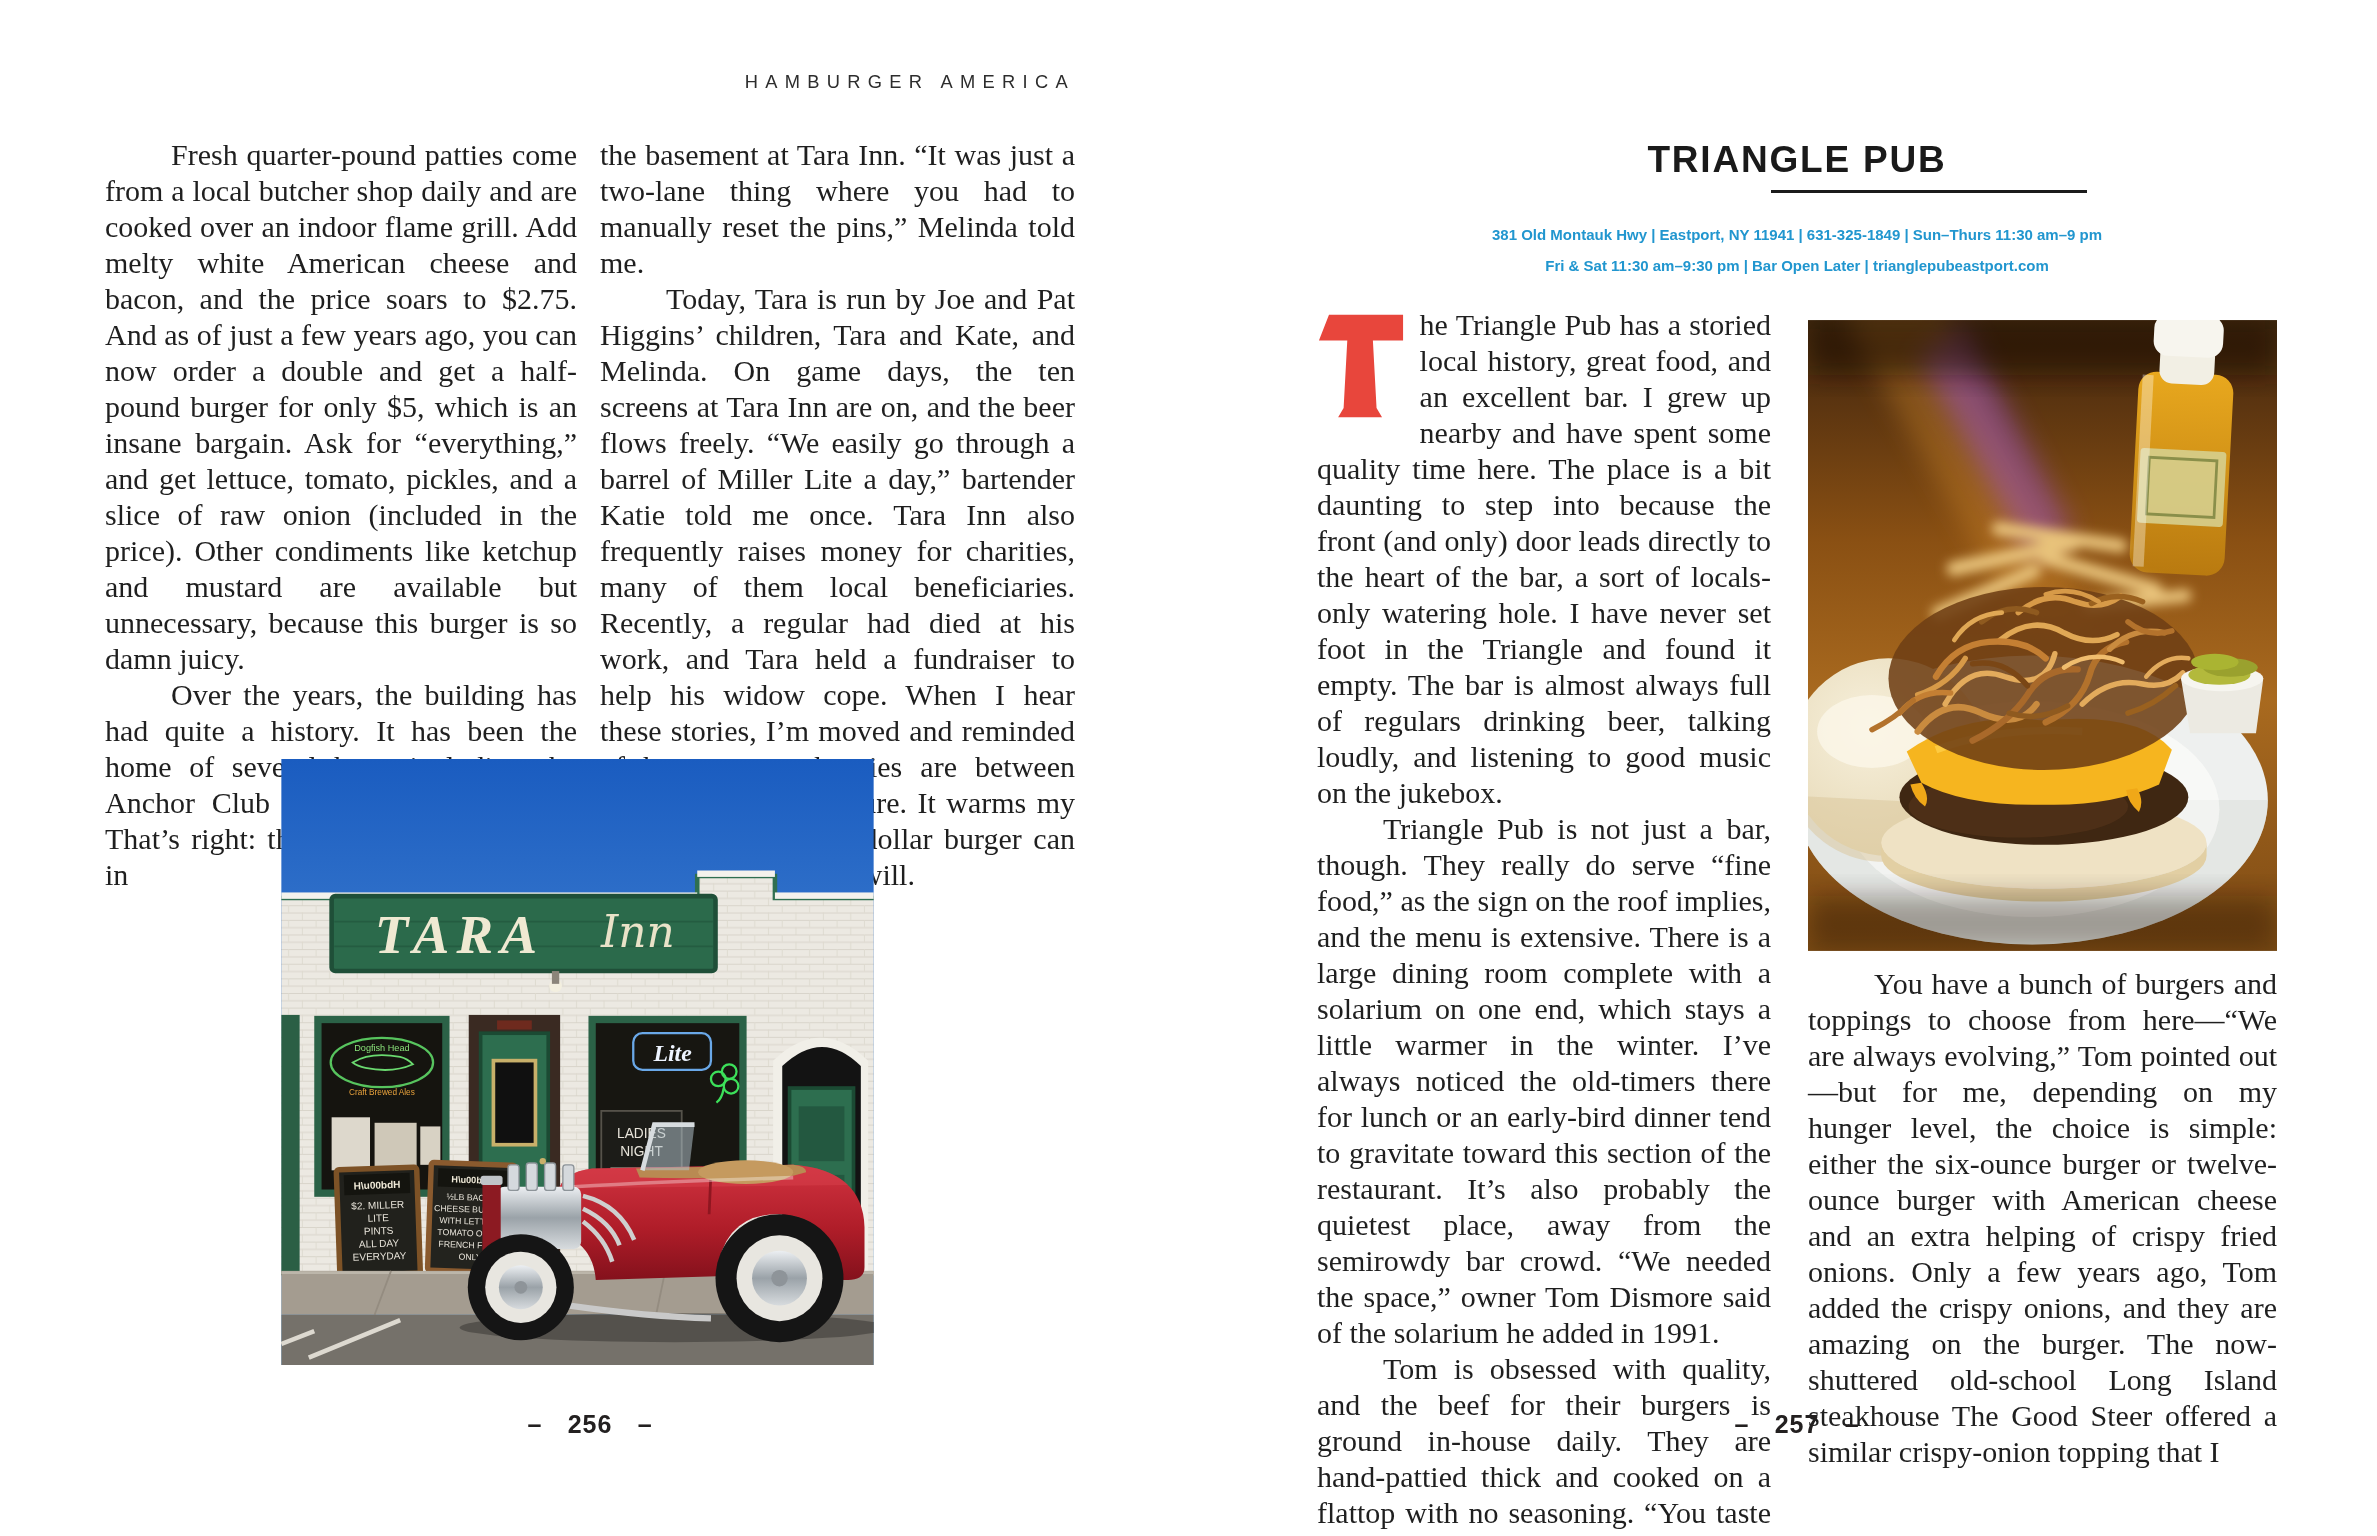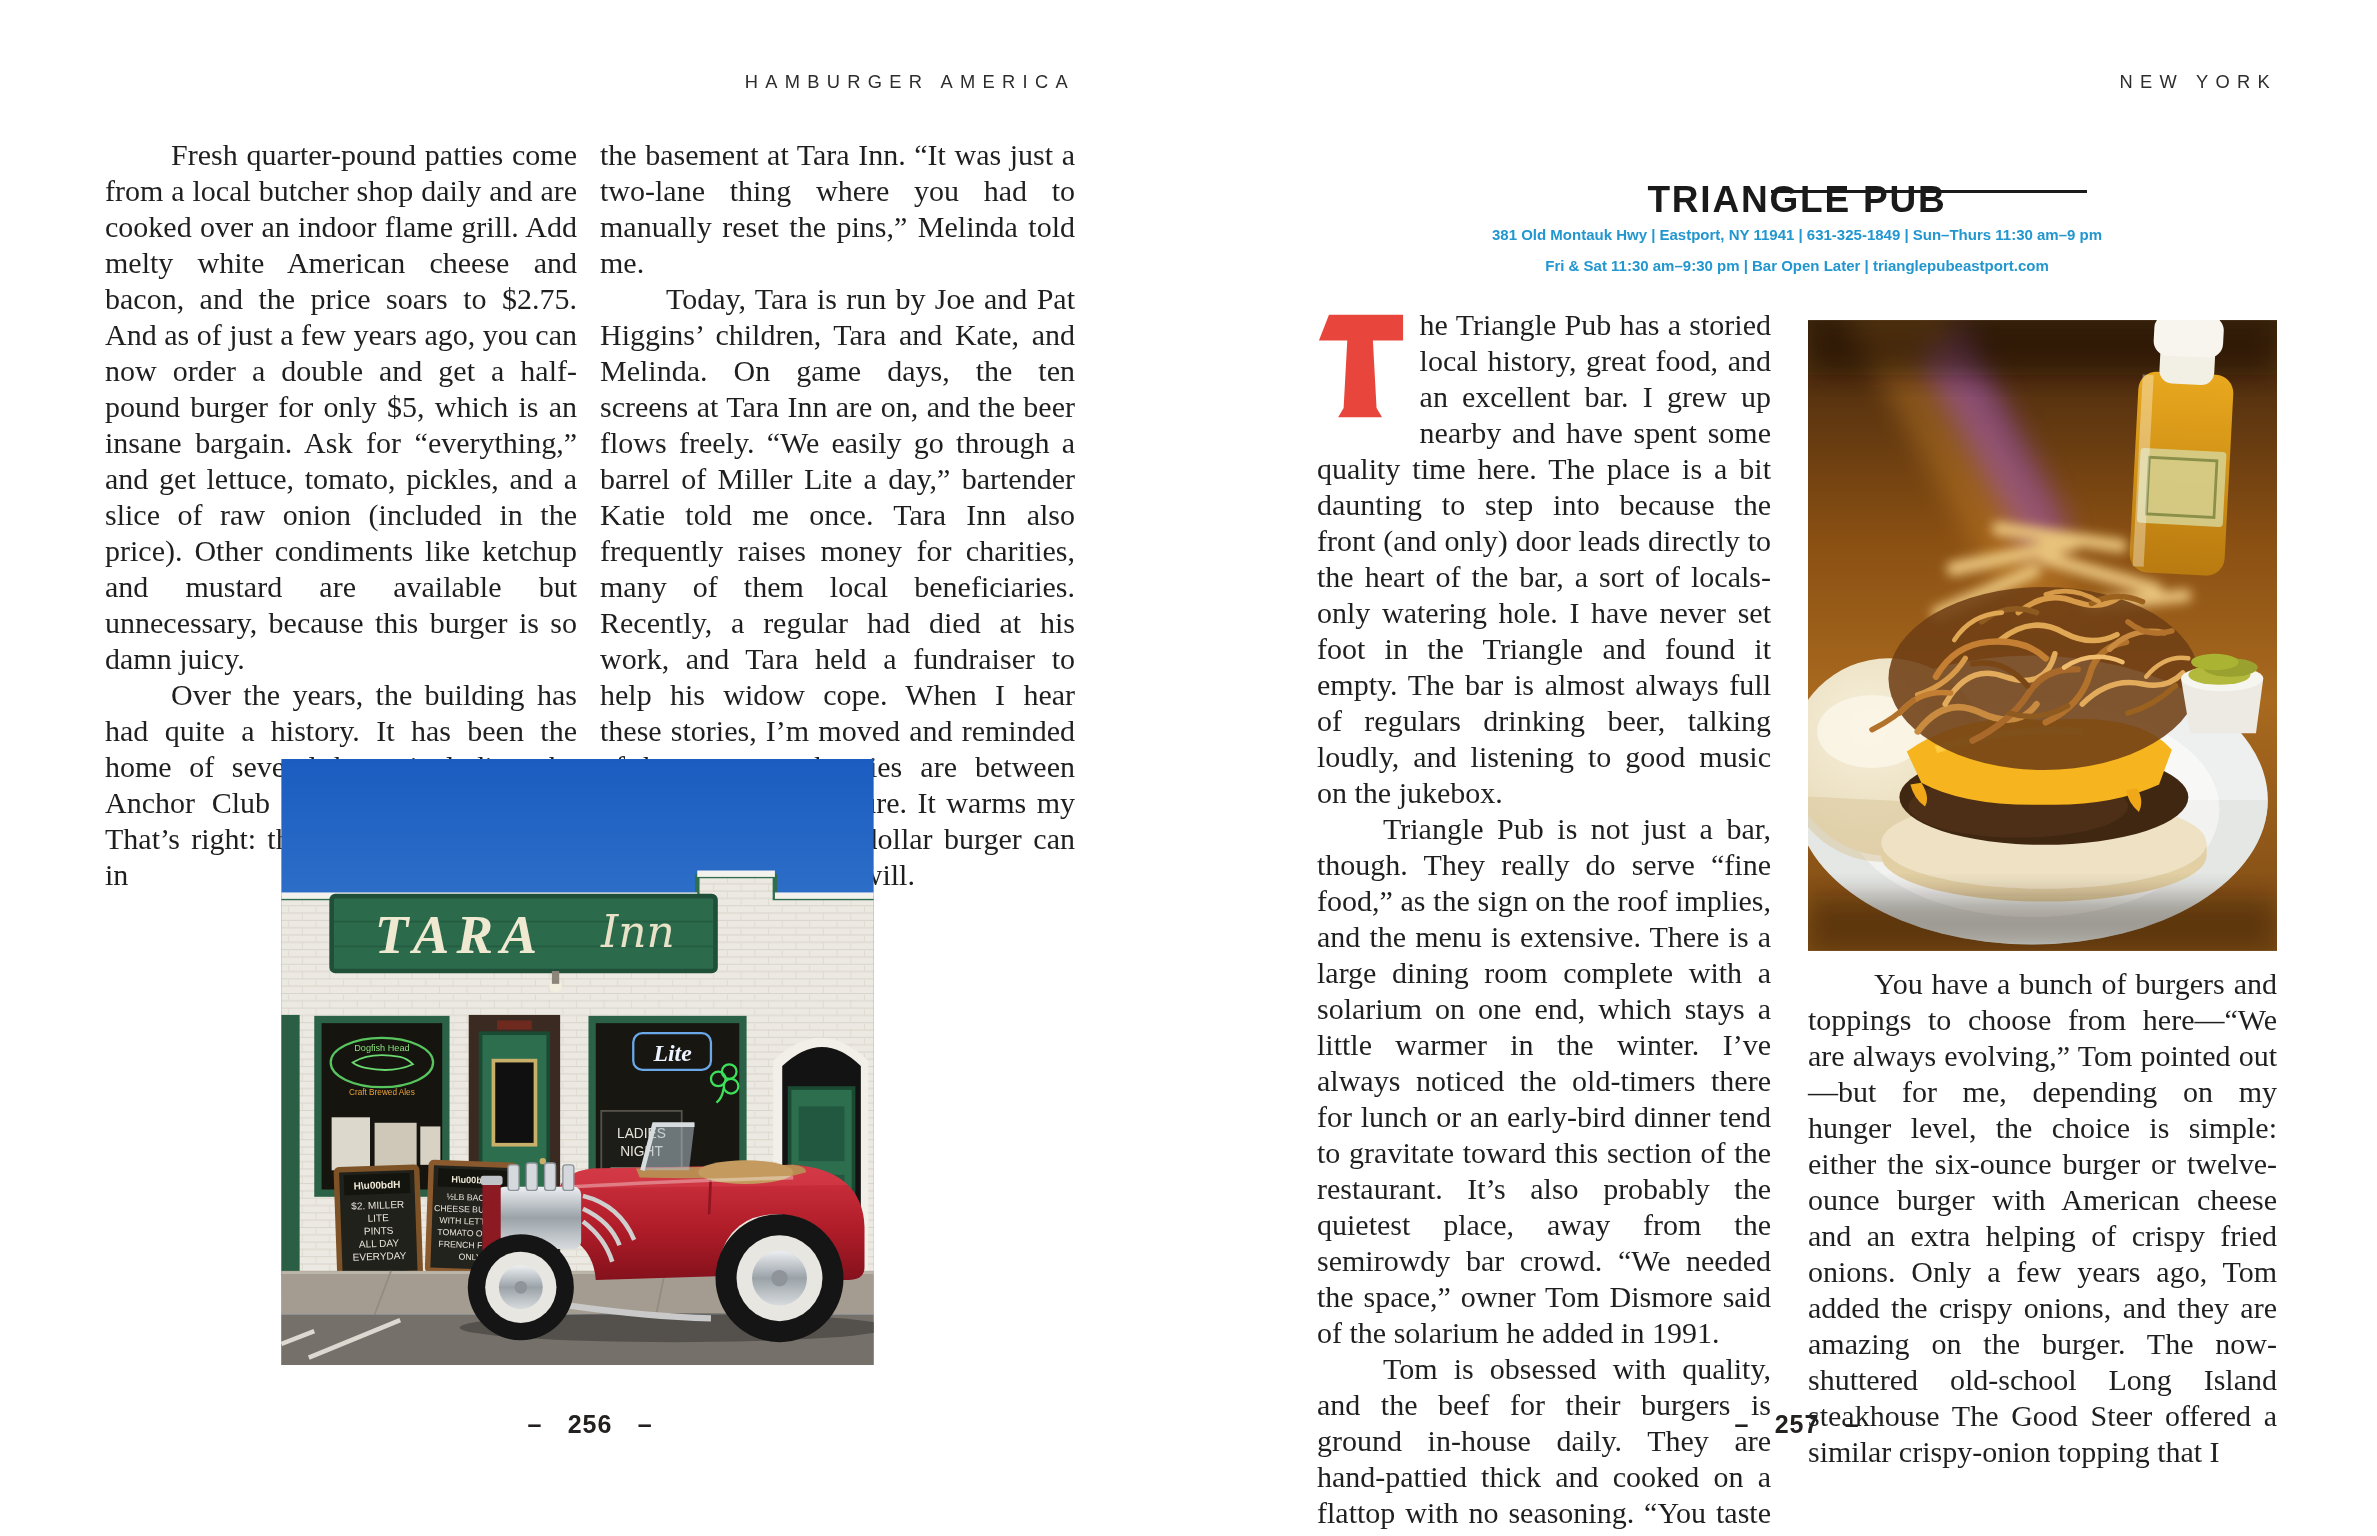--- a/index.html
+++ b/index.html
@@ -27,21 +27,21 @@
   .body-col p.indent{text-indent:66px;}
 
   
   #lp-col1{left:105px;top:137px;width:472px;}
   #lp-col2{left:600px;top:137px;width:475px;}
 
   
   .chapter-title{
     position:absolute;top:139px;left:128px;width:960px;text-align:center;
     font-family:"Liberation Sans", sans-serif;font-weight:700;font-size:37px;
-    letter-spacing:1.8px;color:#1a1a1a;margin-top:40px;
+    letter-spacing:1.8px;color:#1a1a1a;
   }
   .title-rule{
     position:absolute;top:190px;left:582px;width:316px;height:2.7px;background:#1b1b1b;
   }
   .info-block{
     position:absolute;top:219px;left:128px;width:960px;text-align:center;
     font-family:"Liberation Sans", sans-serif;font-weight:700;font-size:15px;
     line-height:31px;color:#2196cf;
   }
   #rp-col1{left:128px;top:307px;width:454px;}
@@ -248,21 +248,20 @@
 
   <div class="folio">
     <span class="dash">–</span>
     <span>256</span>
     <span class="dash">–</span>
   </div>
 </div>
 
 <div class="page" id="right-page">
 
-  <div class="running-head">NEW YORK</div>
 
   <div class="chapter-title">TRIANGLE PUB</div>
   <div class="title-rule"></div>
 
   <div class="info-block">
     <div>381 Old Montauk Hwy | Eastport, NY 11941 | 631-325-1849 | Sun–Thurs 11:30 am–9 pm</div>
     <div>Fri &amp; Sat 11:30 am–9:30 pm | Bar Open Later | trianglepubeastport.com</div>
   </div>
 
   <div class="body-col" id="rp-col1">

